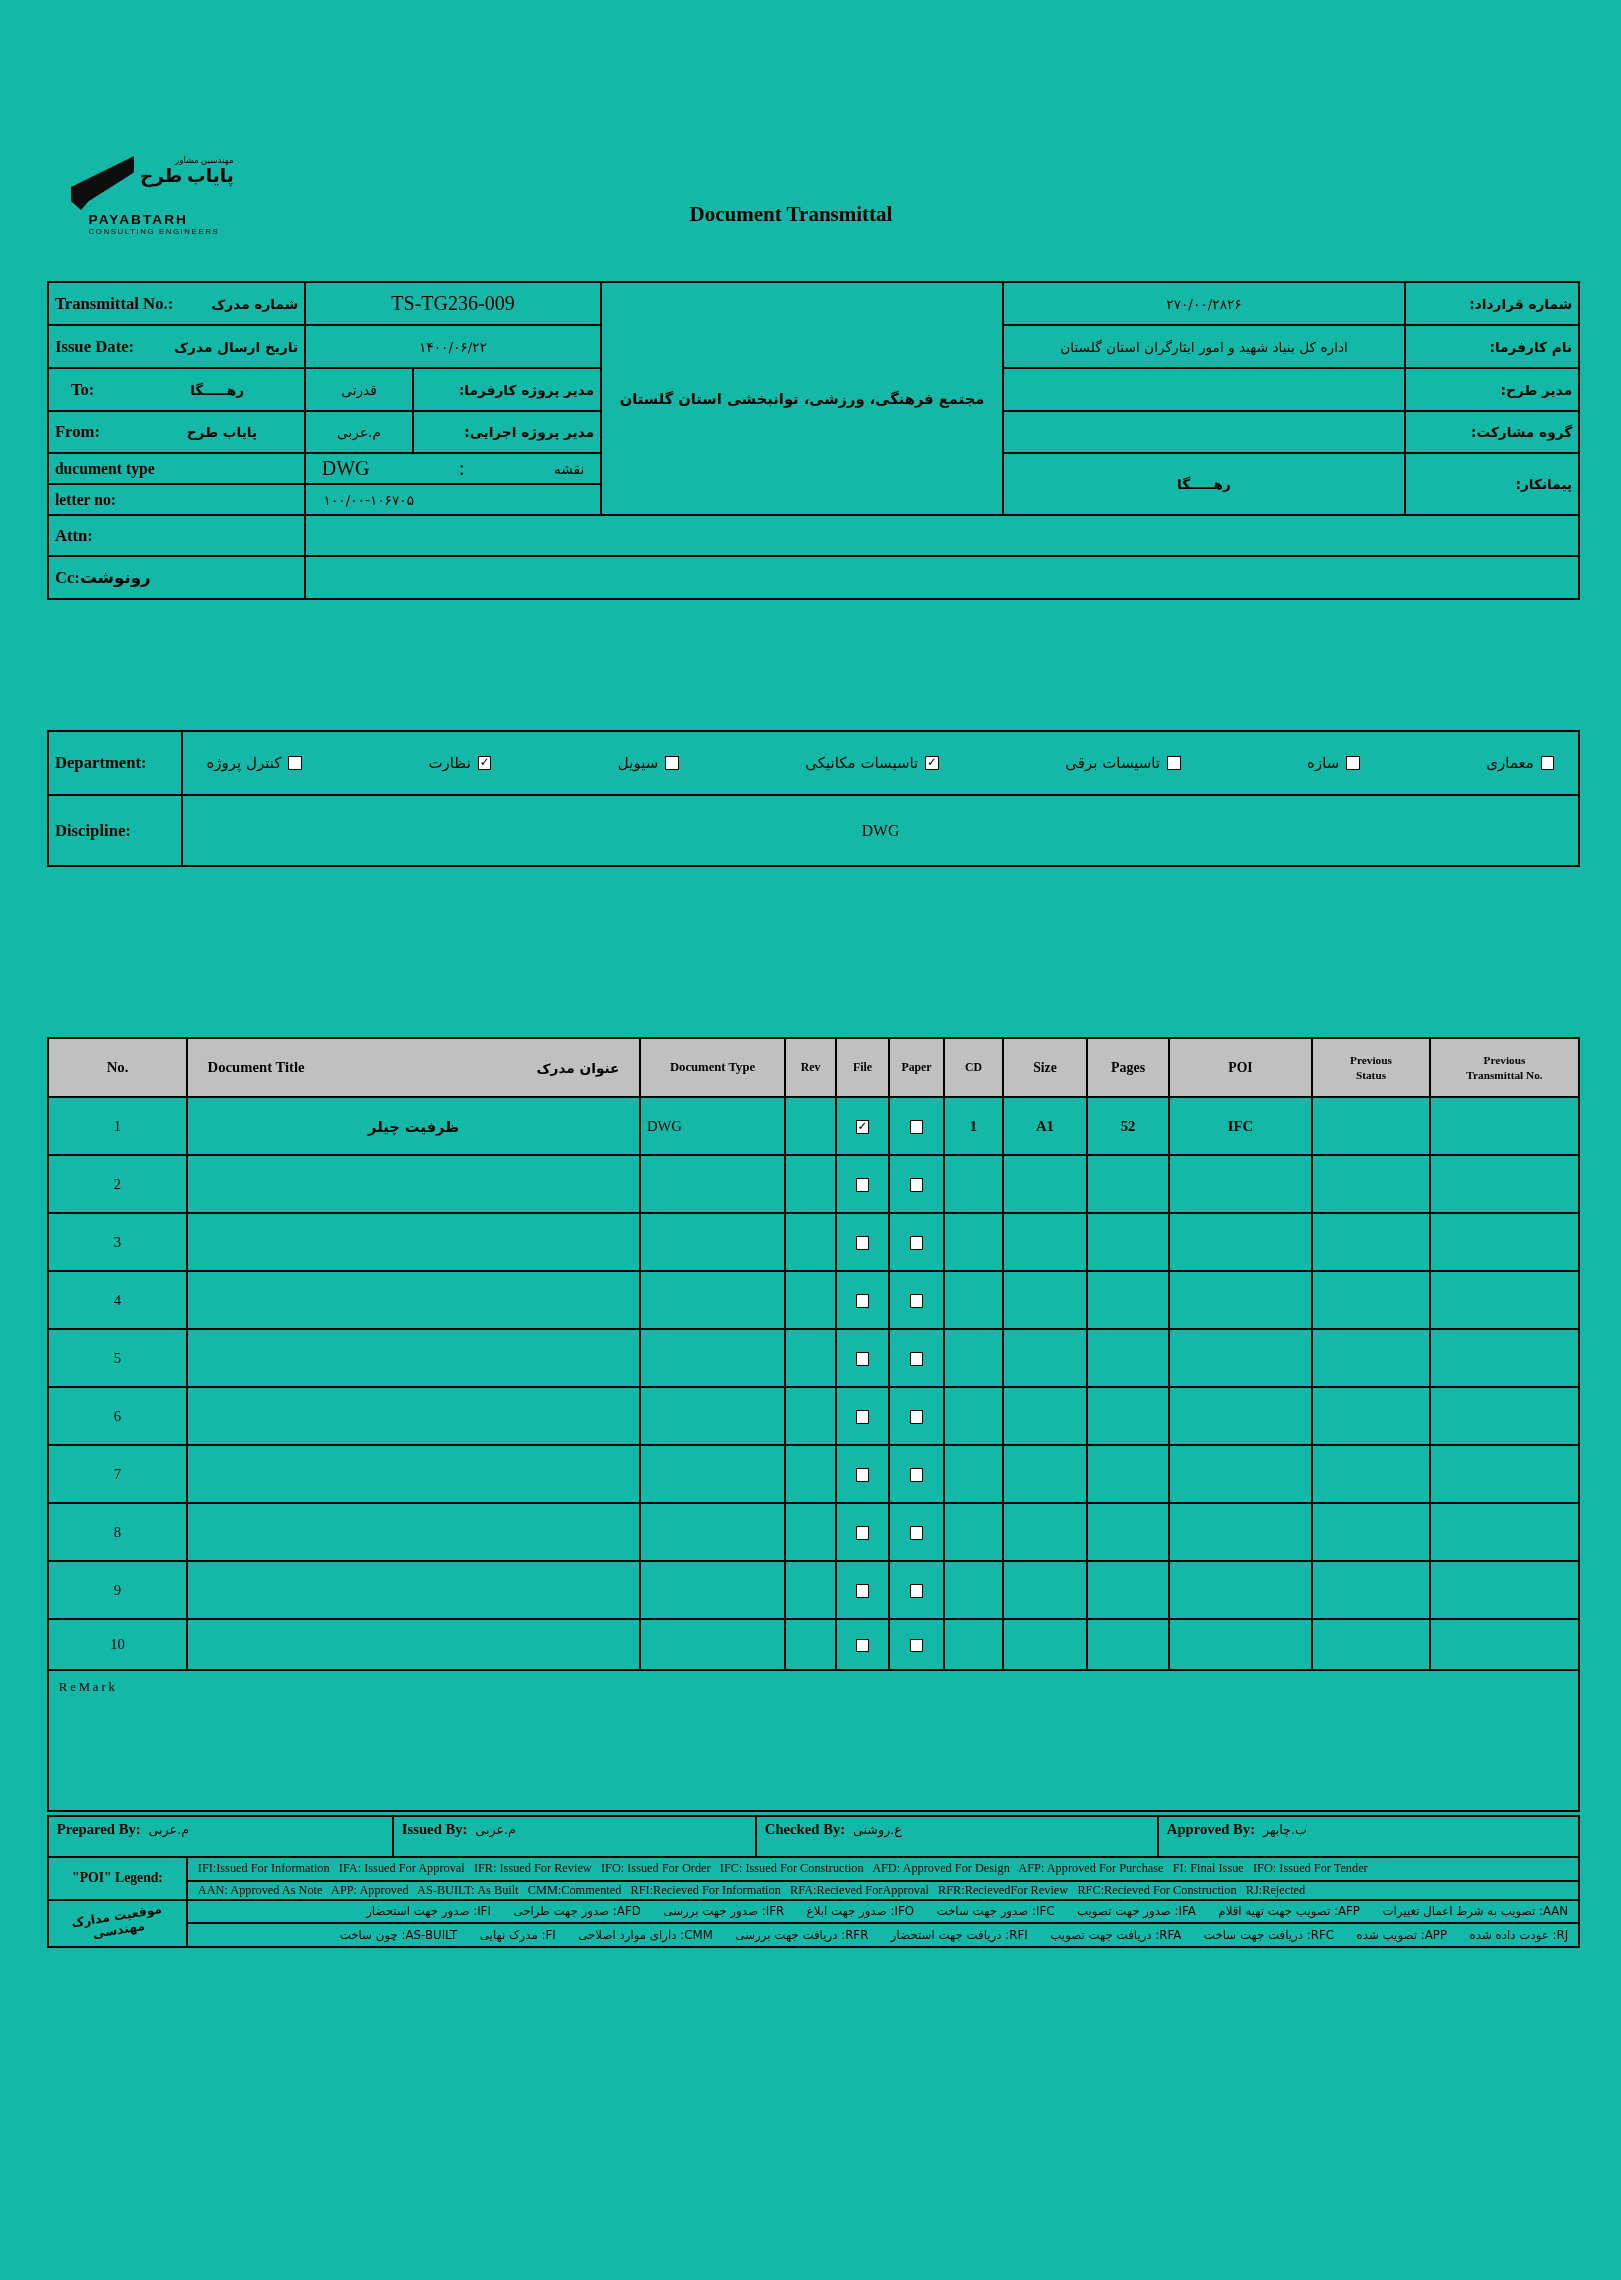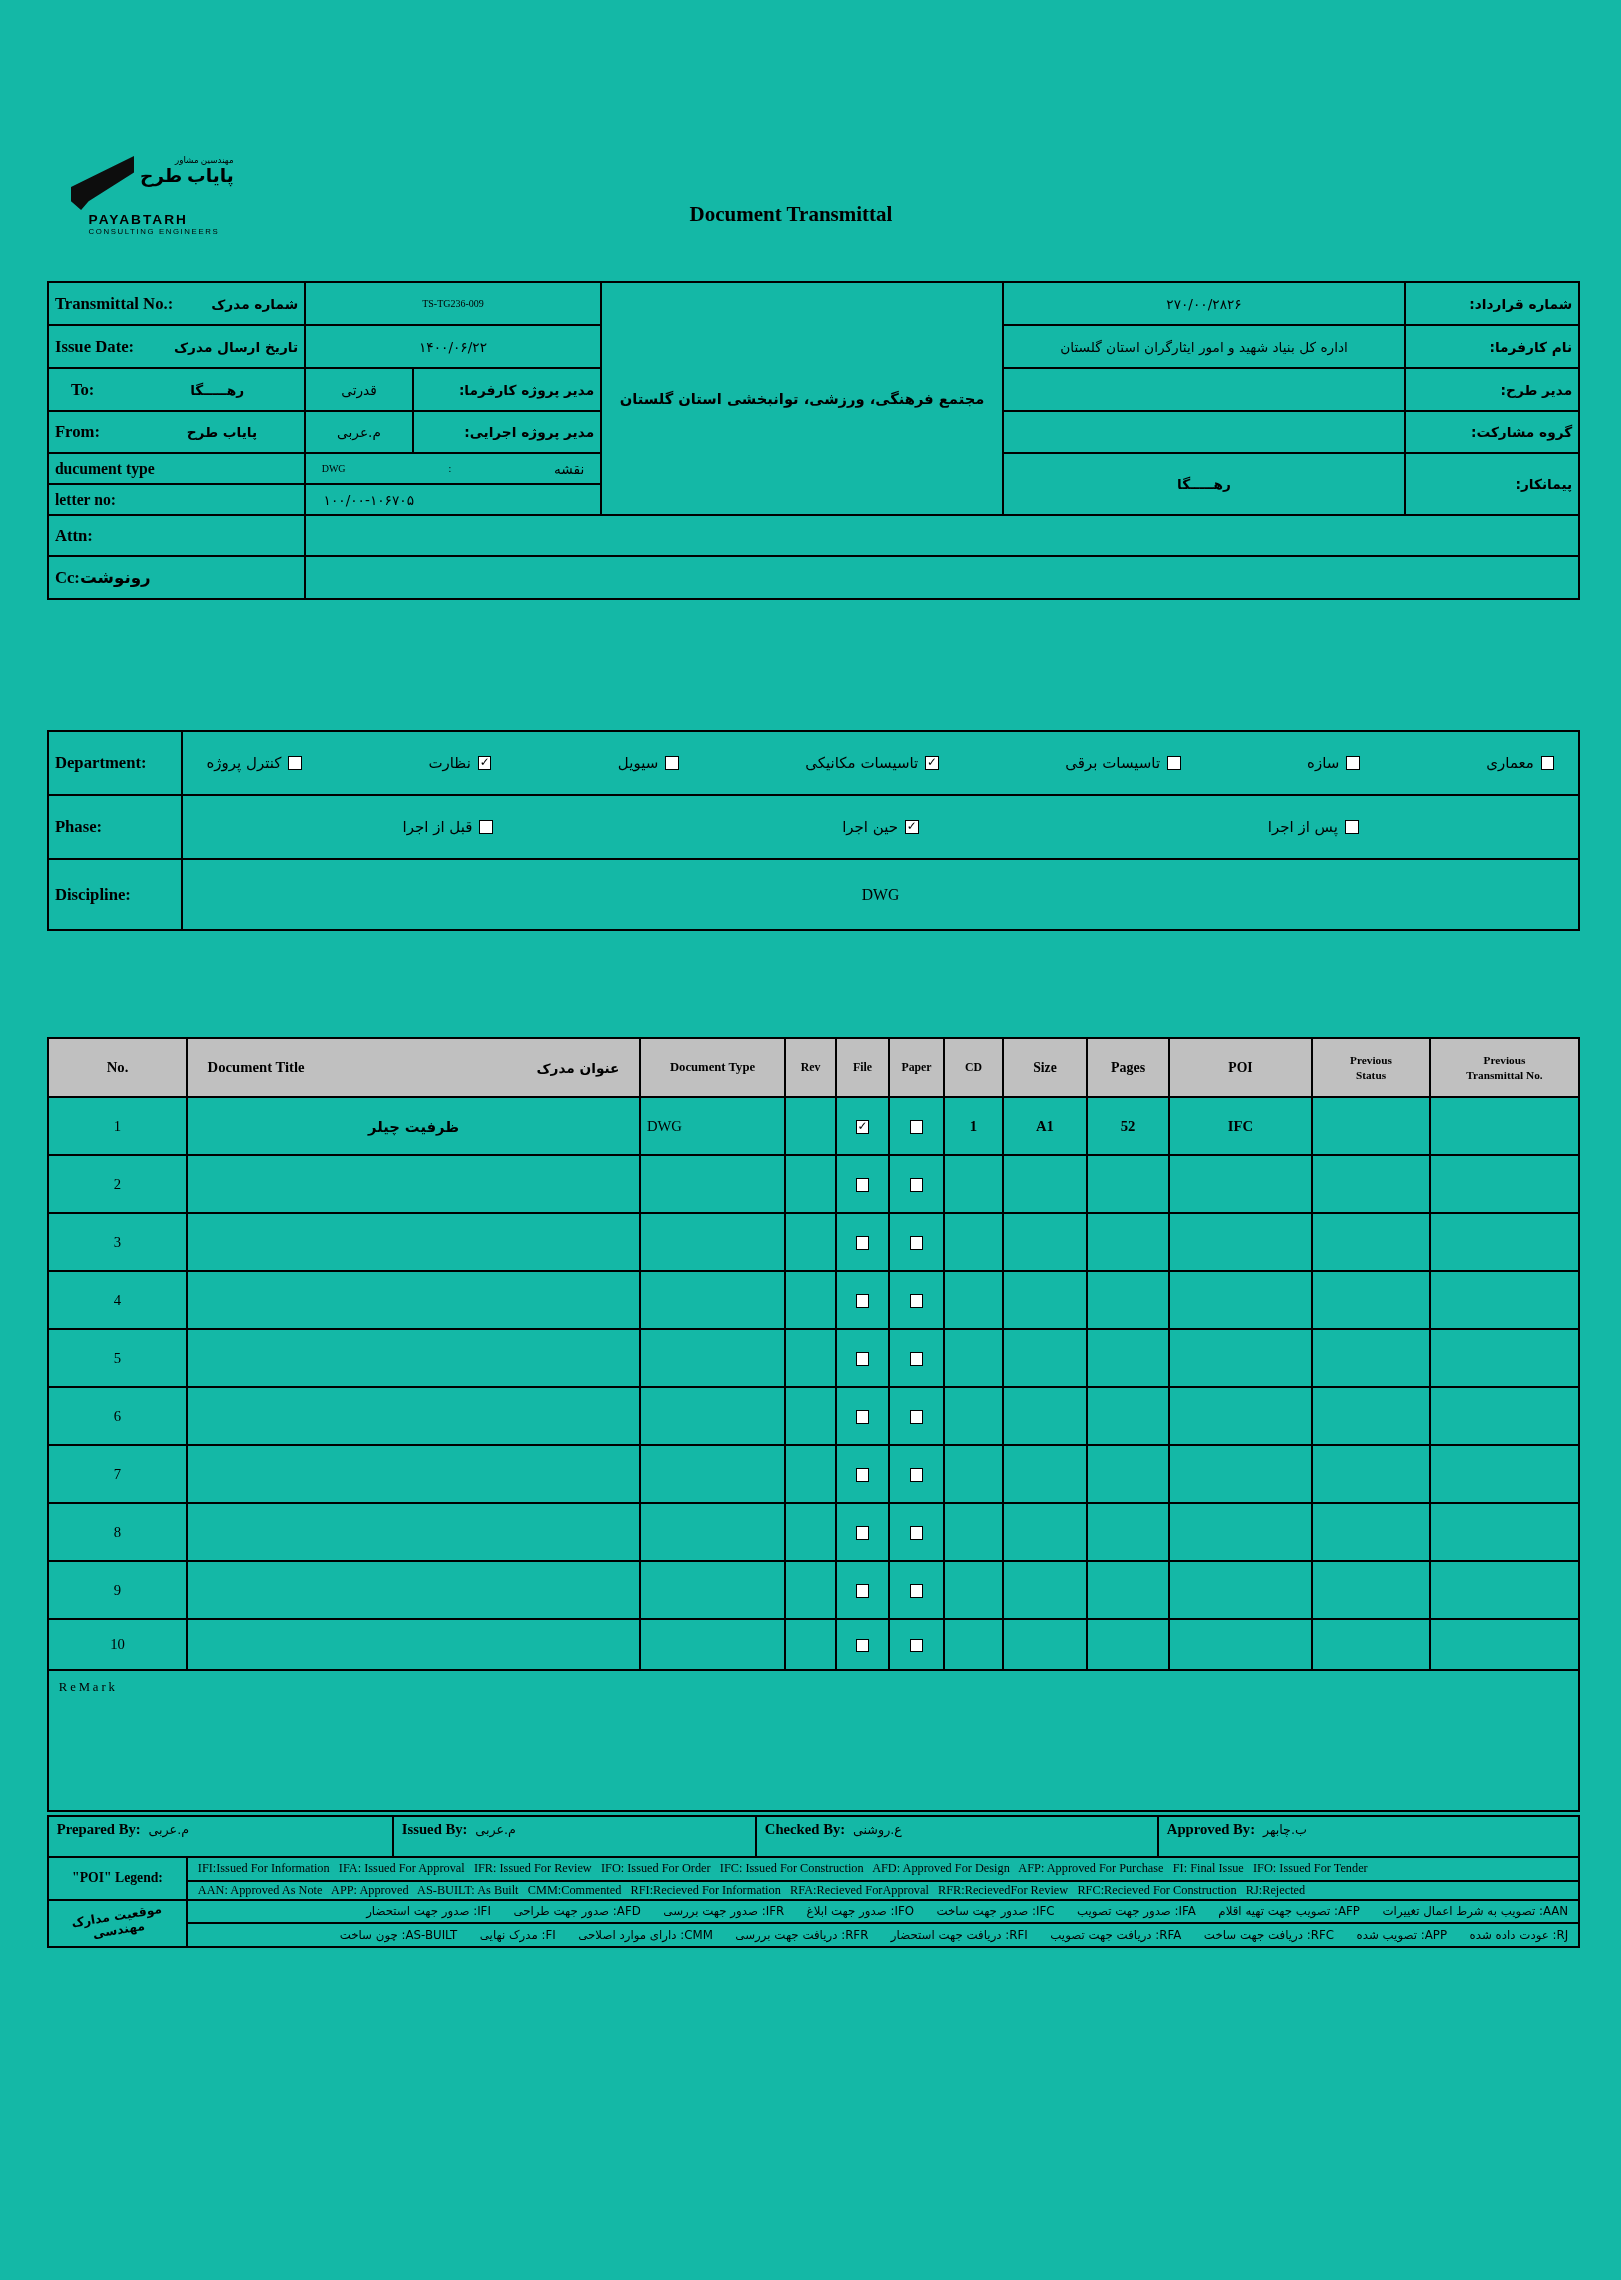--- a/index.html
+++ b/index.html
@@ -27,21 +27,21 @@
   .logo-fa-col { margin-left:5.9px; text-align:right; direction:rtl; }
   .logo-fa-small { font-size:8.8px; }
   .logo-fa-big { font-size:18.6px; font-weight:bold; }
   .logo-en { font-size:13.7px; font-weight:bold; letter-spacing:2px; margin-top:2px; margin-left:17.6px; font-family:"Liberation Sans","DejaVu Sans",sans-serif; }
   .logo-en-sub { font-size:7.8px; letter-spacing:1.6px; margin-left:17.6px; font-family:"Liberation Sans","DejaVu Sans",sans-serif; }
 
   
   .lblrow { display:flex; justify-content:space-between; align-items:center; }
   .en-label { font-size:16.7px; font-weight:bold; }
   .fa-label { font-family:"DejaVu Sans",sans-serif; font-size:13.7px; font-weight:bold; direction:rtl; }
-  .val { font-size:10px; }
+  .val { font-size:20px; }
   .fa-val { font-family:"DejaVu Sans",sans-serif; font-size:13.7px; }
   .rlabel { font-family:"DejaVu Sans",sans-serif; font-size:13.7px; font-weight:bold; text-align:right; direction:rtl; }
   .project-cell { font-family:"DejaVu Sans",sans-serif; font-size:14.7px; font-weight:bold; text-align:center; direction:rtl; }
 
   
   .box { display:inline-block; width:13.7px; height:13.7px; border:1.6px solid #000; text-align:center;
          line-height:11.8px; font-size:11.8px; font-family:"DejaVu Sans",sans-serif; vertical-align:middle; background:#fff; }
   .chk-item { display:inline-flex; align-items:center; gap:6.9px; }
   .chk-label { font-family:"DejaVu Sans",sans-serif; font-size:15px; direction:rtl; }
   .chk-row { display:flex; justify-content:space-between; align-items:center; padding:0 17.6px; }
@@ -211,39 +211,20 @@
           <span class="chk-item">
             <span class="chk-label">تاسیسات برقی</span>
             <span class="box"></span>
           </span>
           <span class="chk-item">
             <span class="chk-label">سازه</span>
             <span class="box"></span>
           </span>
           <span class="chk-item">
             <span class="chk-label">معماری</span>
-            <span class="box"></span>
-          </span>
-        </div>
-      </td>
-    </tr>
-    <tr style="height:64px">
-      <td class="dept-label">Phase:</td>
-      <td>
-        <div class="chk-row-around">
-          <span class="chk-item">
-            <span class="chk-label">قبل از اجرا</span>
-            <span class="box"></span>
-          </span>
-          <span class="chk-item">
-            <span class="chk-label">حین اجرا</span>
-            <span class="box">✓</span>
-          </span>
-          <span class="chk-item">
-            <span class="chk-label">پس از اجرا</span>
             <span class="box"></span>
           </span>
         </div>
       </td>
     </tr>
     <tr style="height:71px">
       <td class="dept-label">Discipline:</td>
       <td class="c val" style="font-size:15.7px;">DWG</td>
     </tr>
   </tbody>

